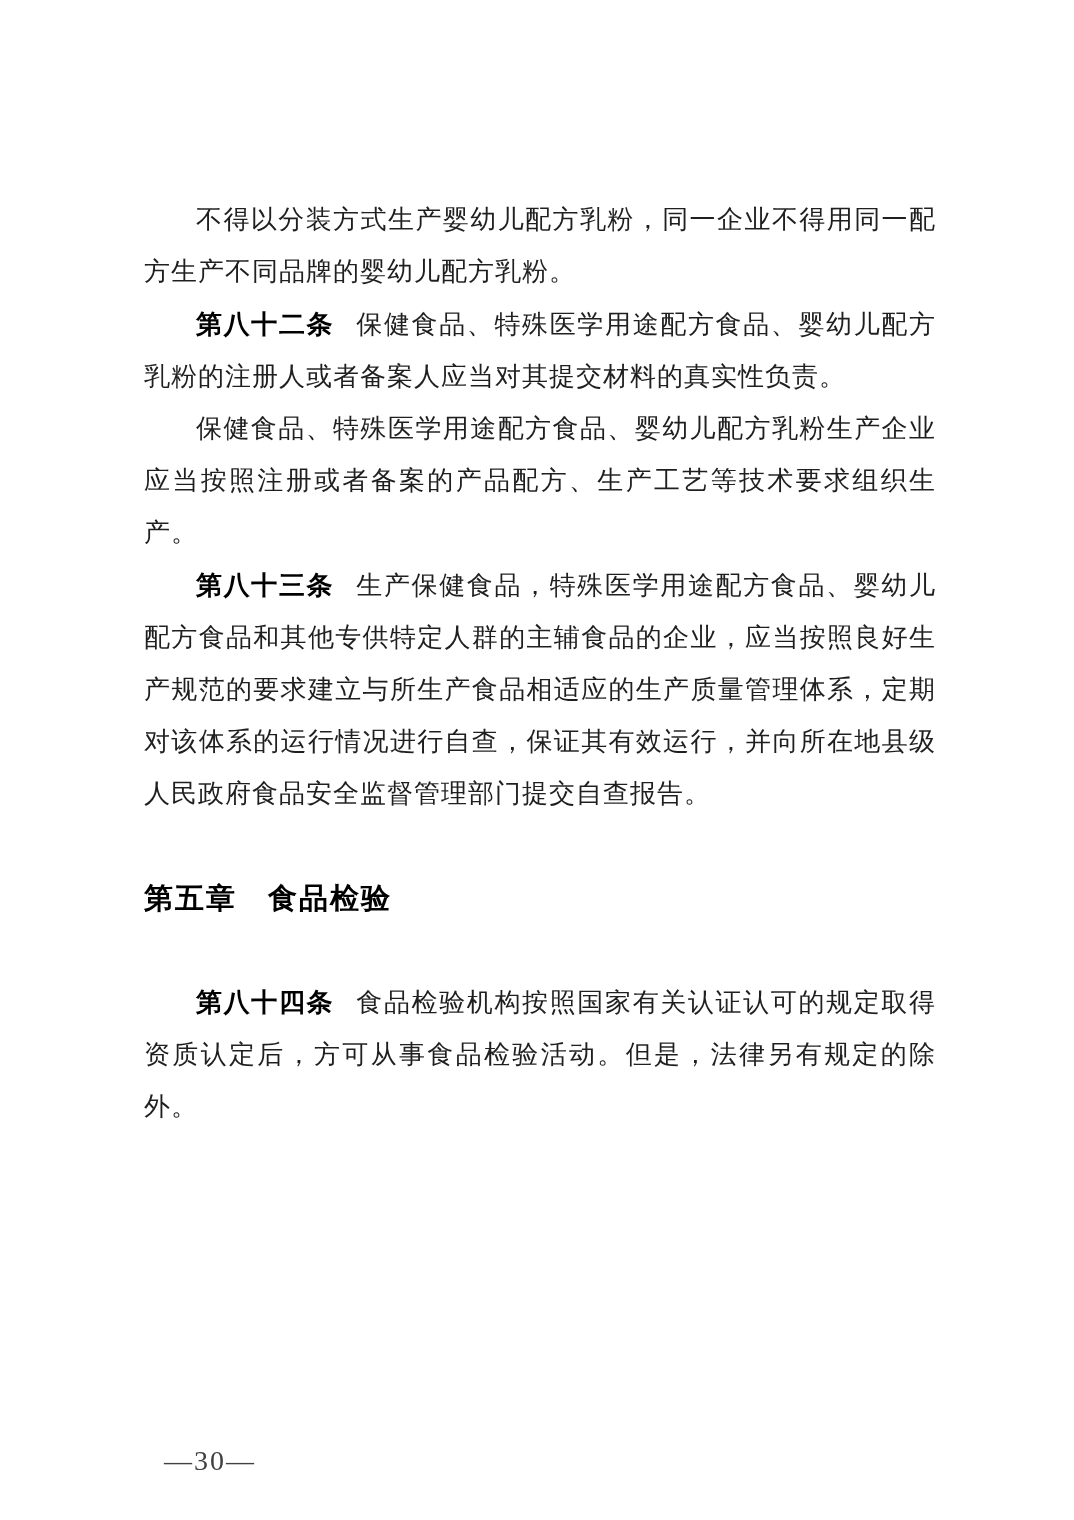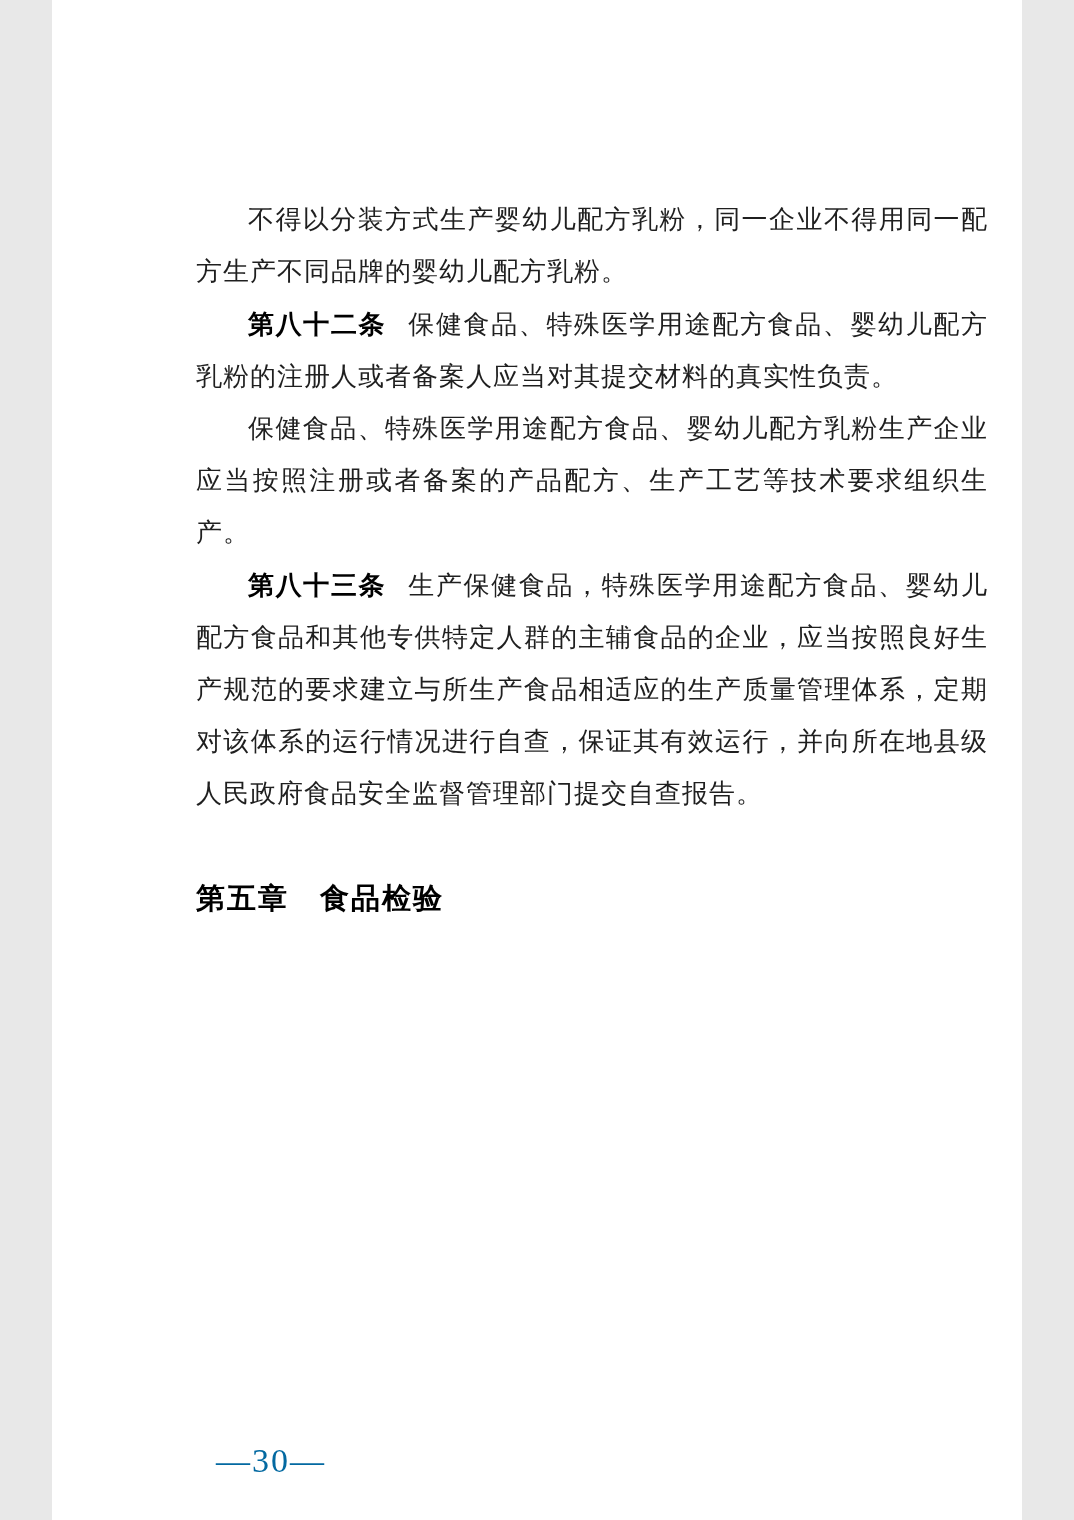--- a/index.html
+++ b/index.html
@@ -2,21 +2,21 @@
 <html lang="zh"><head>
 <meta charset="utf-8">
 <style>
   html, body {
     margin: 0;
     padding: 0;
     background: #e8e8e8;
   }
   .page {
     position: relative;
-    width: 970px;
+    width: 1074px;
     height: 1520px;
     margin: 0 auto;
     background: #ffffff;
     font-family: "Liberation Serif", serif;
     color: #1f1f1f;
     overflow: hidden;
   }
   .content {
     position: absolute;
     left: 144px;
@@ -46,41 +46,42 @@
     line-height: 52px;
     text-align: left;
     text-indent: 0;
     margin: 52px 0 52px 0;
     letter-spacing: 2px;
   }
   .page-number {
     position: absolute;
     left: 164px;
     top: 1441px;
-    font-size: 34px;
+    font-size: 28px;
     line-height: 40px;
-    color: #0369a1;
+    color: #404040;
     letter-spacing: 2px;
   }
 </style>
 </head>
 <body>
 
 <div class="page">
   <div class="content">
 
     <p>不得以分装方式生产婴幼儿配方乳粉，同一企业不得用同一配方生产不同品牌的婴幼儿配方乳粉。</p>
 
     <p><span class="article-no">第八十二条</span><span>保健食品、特殊医学用途配方食品、婴幼儿配方乳粉的注册人或者备案人应当对其提交材料的真实性负责。</span></p>
 
 
     <p>保健食品、特殊医学用途配方食品、婴幼儿配方乳粉生产企业应当按照注册或者备案的产品配方、生产工艺等技术要求组织生产。</p>
 
     <p><span class="article-no">第八十三条</span><span>生产保健食品，特殊医学用途配方食品、婴幼儿配方食品和其他专供特定人群的主辅食品的企业，应当按照良好生产规范的要求建立与所生产食品相适应的生产质量管理体系，定期对该体系的运行情况进行自查，保证其有效运行，并向所在地县级人民政府食品安全监督管理部门提交自查报告。</span></p>
 
     <h2 class="chapter-heading">第五章　食品检验</h2>
 
+    <p><span class="article-no">第八十四条</span><span>食品检验机构按照国家有关认证认可的规定取得资质认定后，方可从事食品检验活动。但是，法律另有规定的除外。</span></p>
 
 
   </div>
 
   <div class="page-number">—30—</div>
 </div>
 
 </body></html>

